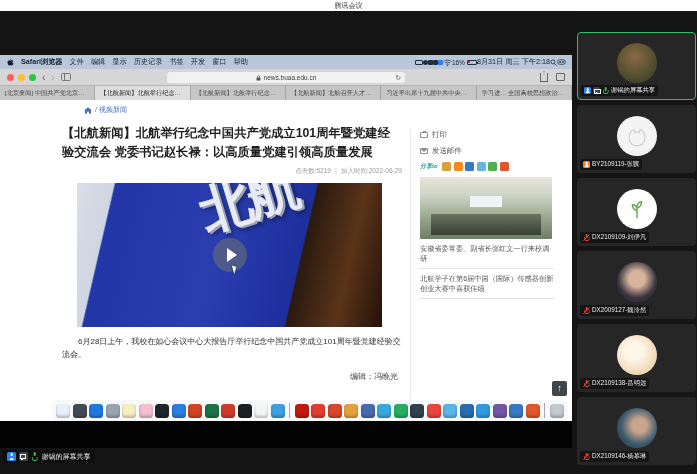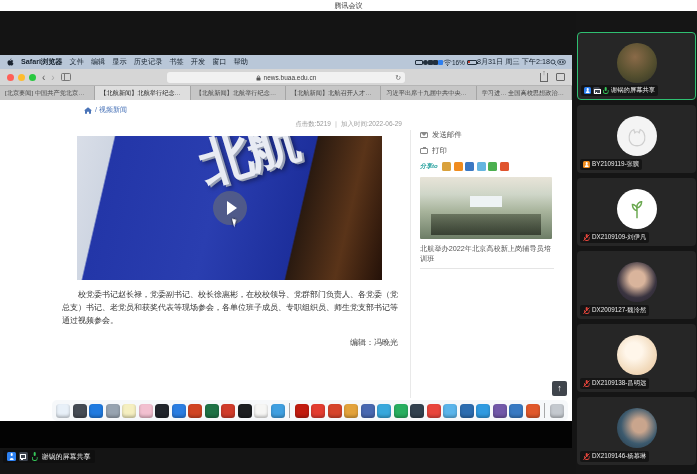--- a/index.html
+++ b/index.html
@@ -234,54 +234,56 @@
     </div>
 
     <div class="page">
       <div class="content-left">
         <div class="breadcrumb">
           <svg width="8" height="7" viewBox="0 0 12 10">
             <path d="M6 0L0 5h1.5v5h3V7h3v3h3V5H12z" fill="#4a74b8"></path>
           </svg>
           <span>/ 视频新闻</span>
         </div>
+        <div class="article-title">【北航新闻】北航举行纪念中国共产党成立101周年暨党建经验交流会 党委书记赵长禄：以高质量党建引领高质量发展</div>
         <div class="meta">点击数:5219 ｜ 加入时间:2022-06-29</div>
 
         <div class="video">
           <div class="flag-chars">北航</div>
           <div class="play-btn"></div>
           <div class="cursor"></div>
         </div>
 
-        <p class="para">校党委书记赵长禄，党委副书记、校长徐惠彬，在校校领导、党群部门负责人、各党委（党总支）书记、老党员和获奖代表等现场参会，各单位班子成员、专职组织员、师生党支部书记等通过视频参会。</p>
+        <p class="para">6月28日上午，我校在如心会议中心大报告厅举行纪念中国共产党成立101周年暨党建经验交流会。</p>
         <div class="editor">编辑：冯晚光</div>
       </div>
 
       <div class="vdiv"></div>
 
       <div class="content-right">
+        <div class="row-link">
+          <span class="gicon print"></span>
+          <span>打印</span>
+        </div>
         <div class="row-link">
           <span class="gicon mail"></span>
           <span>发送邮件</span>
-        </div>
-        <div class="row-link">
-          <span class="gicon print"></span>
-          <span>打印</span>
         </div>
         <div class="share-row">
           <span class="share-logo">分享to</span>
         <span class="share-ic" style="background: rgb(217, 161, 60);"></span>
             <span class="share-ic" style="background: rgb(240, 140, 30);"></span>
             <span class="share-ic" style="background: rgb(59, 120, 195);"></span>
             <span class="share-ic" style="background: rgb(100, 181, 224);"></span>
             <span class="share-ic" style="background: rgb(76, 175, 80);"></span>
             <span class="share-ic" style="background: rgb(224, 84, 46);"></span>
           </div>
         <div class="photo"></div>
-        <div class="news-item">北航举办2022年北京高校新上岗辅导员培训班</div>
+        <div class="news-item">安徽省委常委、副省长张红文一行来校调研</div>
+        <div class="news-item">北航学子在第6届中国（国际）传感器创新创业大赛中喜获佳绩</div>
       </div>
 
       <div class="backtotop">↑</div>
     </div>
   </div>
 
   <div class="dock">
       <span class="dock-icon" style="background: rgb(232, 240, 248);"></span>
       <span class="dock-icon" style="background: rgb(69, 75, 84);"></span>
       <span class="dock-icon" style="background: rgb(31, 122, 224);"></span>

